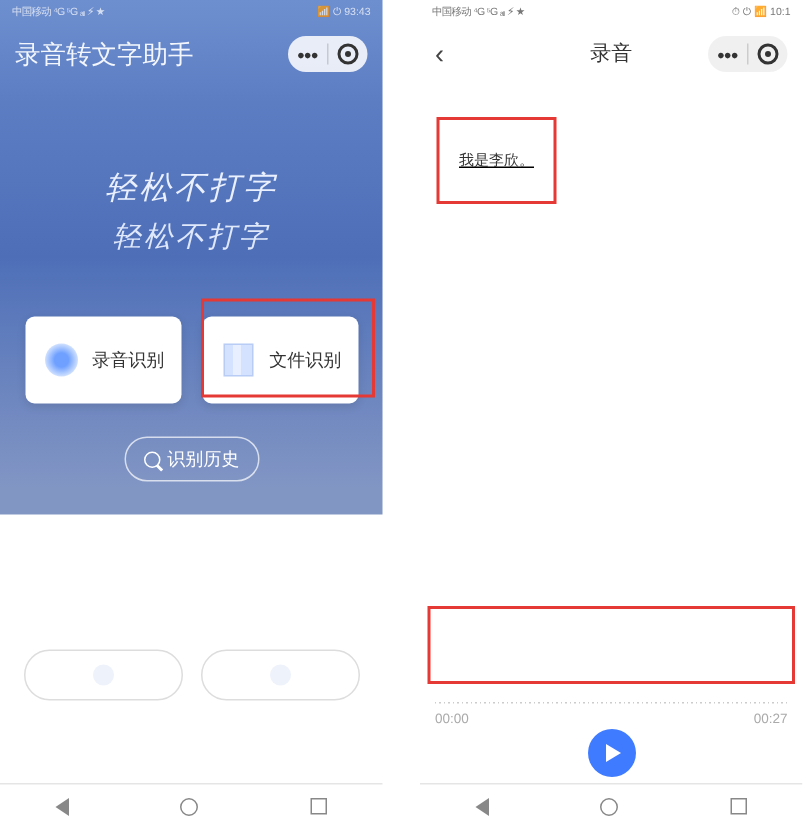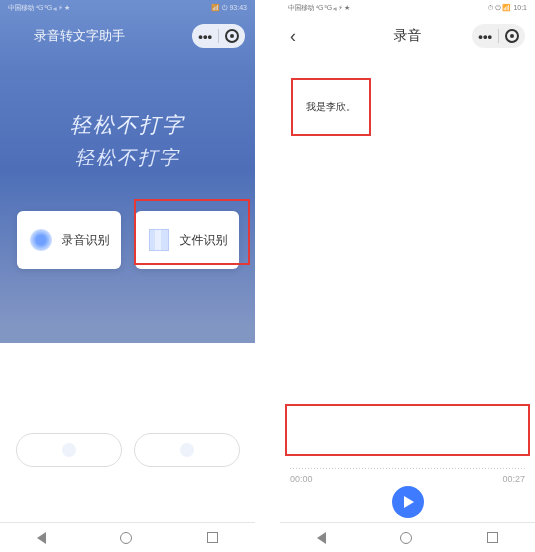--- a/index.html
+++ b/index.html
@@ -43,21 +43,21 @@
     color: #fff;
     position: relative;
   }
   .p1-header {
     height: 40px;
     display:flex;
     justify-content: space-between;
     align-items:center;
     padding: 0 10px;
   }
-  .p1-title { font-size: 13px; color:#f3f6fd;margin-left:24px;}
+  .p1-title { font-size: 17px; color:#f3f6fd;}
   .capsule {
     display:flex;
     align-items:center;
     background: rgba(255,255,255,0.85);
     border-radius: 20px;
     height: 24px;
     padding: 0 6px;
     gap:6px;
   }
   .capsule.dark { background: rgba(0,0,0,0.06); }
@@ -160,20 +160,21 @@
   .p2-body { position:relative; padding:8px; }
   .result-box {
     border:2px solid #e53935;
     width:80px;
     height:58px;
     display:flex;
     align-items:center;
     justify-content:center;
     margin-left:3px;
     margin-top:14px;
+    text-decoration:underline;
   }
   .result-txt { font-size:10px; color:#333;}
   .toolbar {
     position:absolute;
     top:418px;
     left:10px; right:10px;
     height:38px;
     display:flex;
     justify-content:space-between;
     align-items:center;
@@ -245,20 +246,24 @@
             </span>
           <span class="lbl">录音识别</span>
         </div>
         <div class="card">
           <span class="ic">
               <span class="file-ic"></span>
             </span>
           <span class="lbl">文件识别</span>
         </div>
       </div>
+      <div class="history-btn">
+        <span class="mag"></span>
+        <span>识别历史</span>
+      </div>
       <div class="hi-red" style="top:199px;left:134px;width:116px;height:66px;"></div>
     </div>
 
     <div class="pillrow">
       <div class="pill">
         <span class="dot"></span>
       </div>
       <div class="pill">
         <span class="dot"></span>
       </div>

